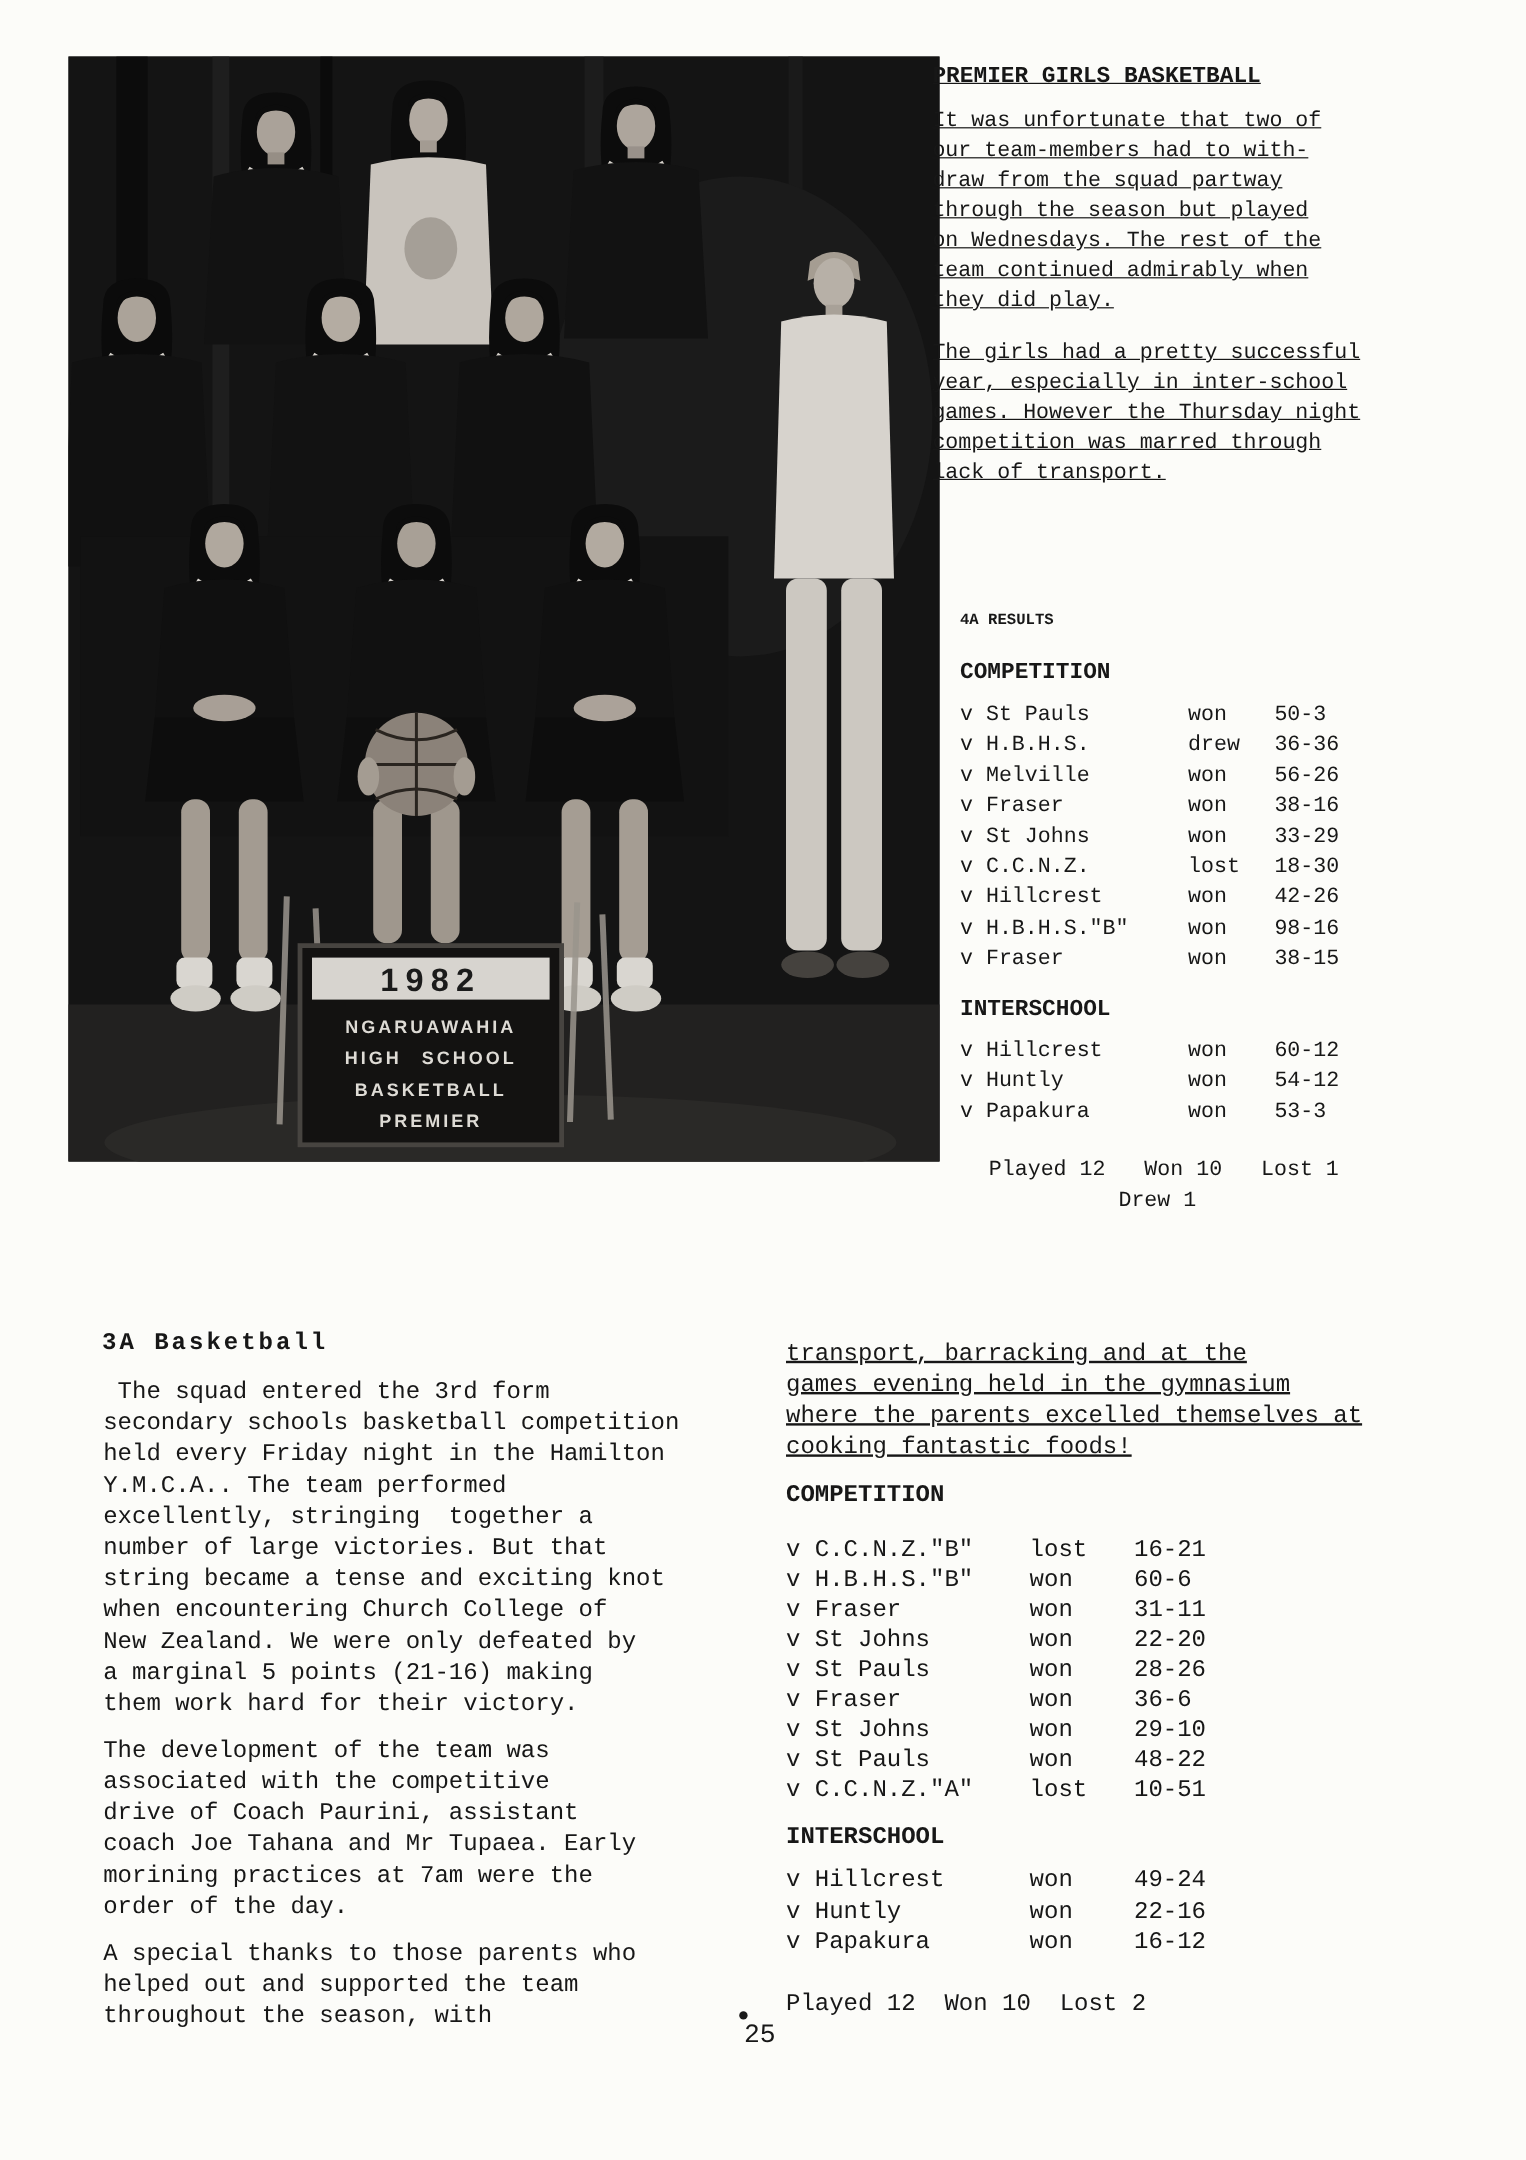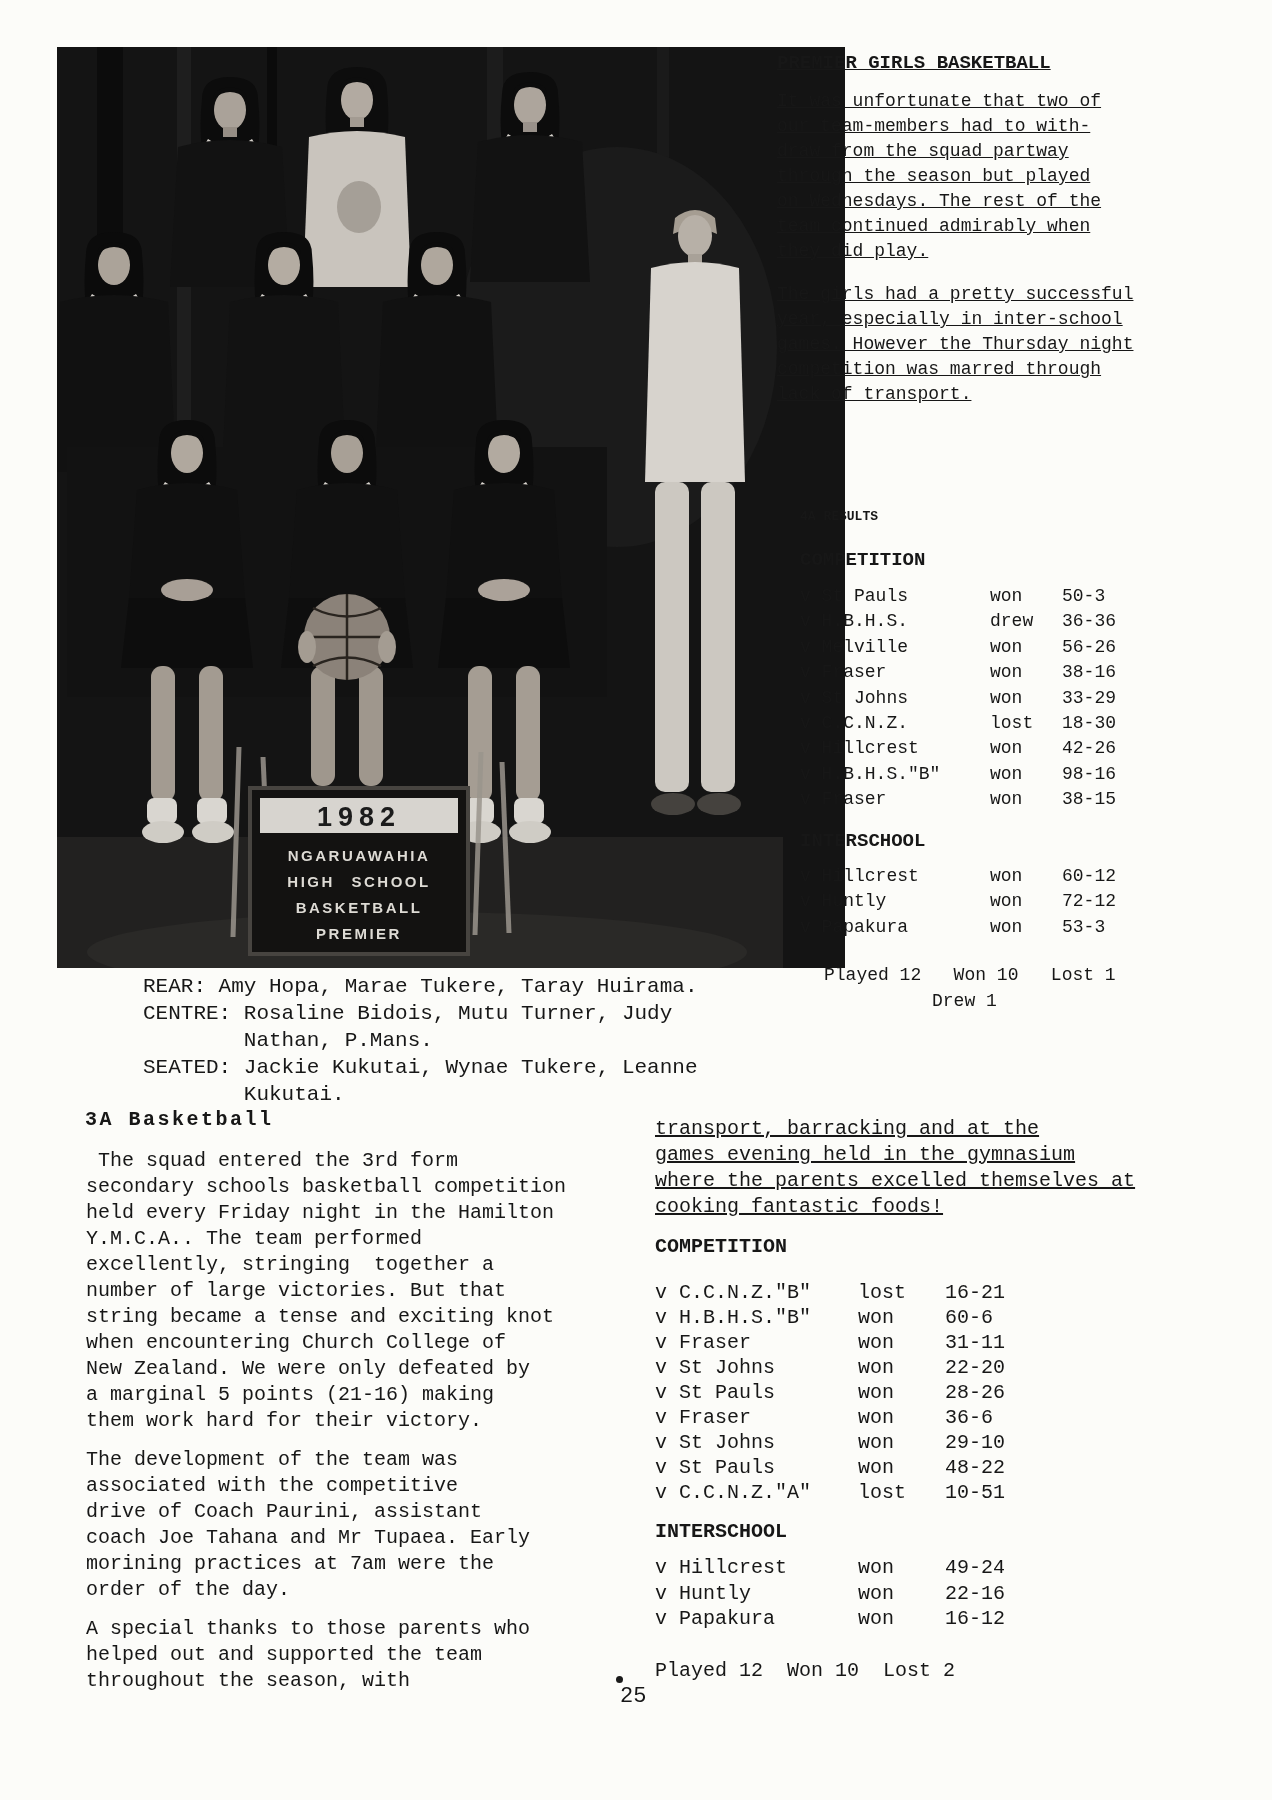--- a/index.html
+++ b/index.html
@@ -1,21 +1,21 @@
 <!DOCTYPE html>
 <html><head>
 <meta charset="utf-8">
 <style>
   html,body{margin:0;padding:0;background:#e9e8e4;}
   .page{position:relative;width:1272px;height:1800px;background:#fcfcf9;
         font-family:"Liberation Mono","DejaVu Sans Mono",monospace;color:#171717;overflow:hidden;}
   .abs{position:absolute;}
   .pre{white-space:pre;margin:0;}
   
-  .photo{left:57px;top:47px;width:788px;height:921px;background:#141414;}
+  .photo{left:57px;top:47px;width:726px;height:921px;background:#141414;}
   .photo svg{display:block;width:726px;height:921px;}
   
   .premier{left:777px;top:50px;width:380px;text-decoration:underline;}
   .premier-title{font-weight:bold;font-size:19px;line-height:26px;}
   .premier .para{font-size:18px;line-height:25px;}
   .premier .p1{margin-top:18px;}
   .premier .p2{margin-top:13px;}
   
   .results4a{left:800px;top:505px;width:360px;font-size:18px;}
   .res-title{font-weight:bold;font-size:13px;line-height:24px;}
@@ -269,37 +269,32 @@
     <div class="inter4a-h">INTERSCHOOL</div>
     <div class="tbl4a inter">
         <div class="row">
         <span class="opp">v Hillcrest</span>
         <span class="res">won</span>
         <span class="score">60-12</span>
       </div>
         <div class="row">
         <span class="opp">v Huntly</span>
         <span class="res">won</span>
-        <span class="score">72-12</span>
+        <span class="score">54-12</span>
       </div>
         <div class="row">
         <span class="opp">v Papakura</span>
         <span class="res">won</span>
         <span class="score">53-3</span>
       </div>
       </div>
   </div>
   <div class="abs pre summary4a">Played 12   Won 10   Lost 1
           Drew 1</div>
 
-  <div class="abs pre caption">REAR: Amy Hopa, Marae Tukere, Taray Huirama.
-CENTRE: Rosaline Bidois, Mutu Turner, Judy
-        Nathan, P.Mans.
-SEATED: Jackie Kukutai, Wynae Tukere, Leanne
-        Kukutai.</div>
 
   <div class="abs h3a">3A Basketball</div>
 
   <div class="abs col-left">
     <div class="pre para p1"> The squad entered the 3rd form
 secondary schools basketball competition
 held every Friday night in the Hamilton
 Y.M.C.A.. The team performed
 excellently, stringing  together a
 number of large victories. But that

